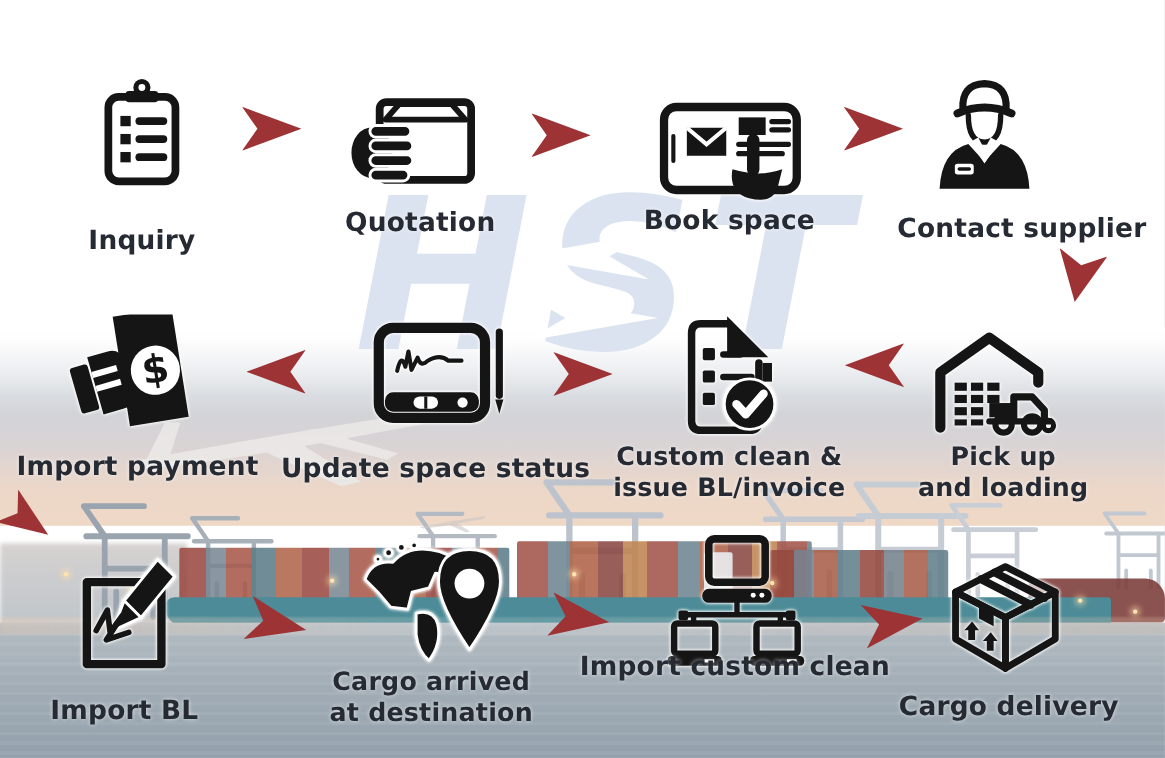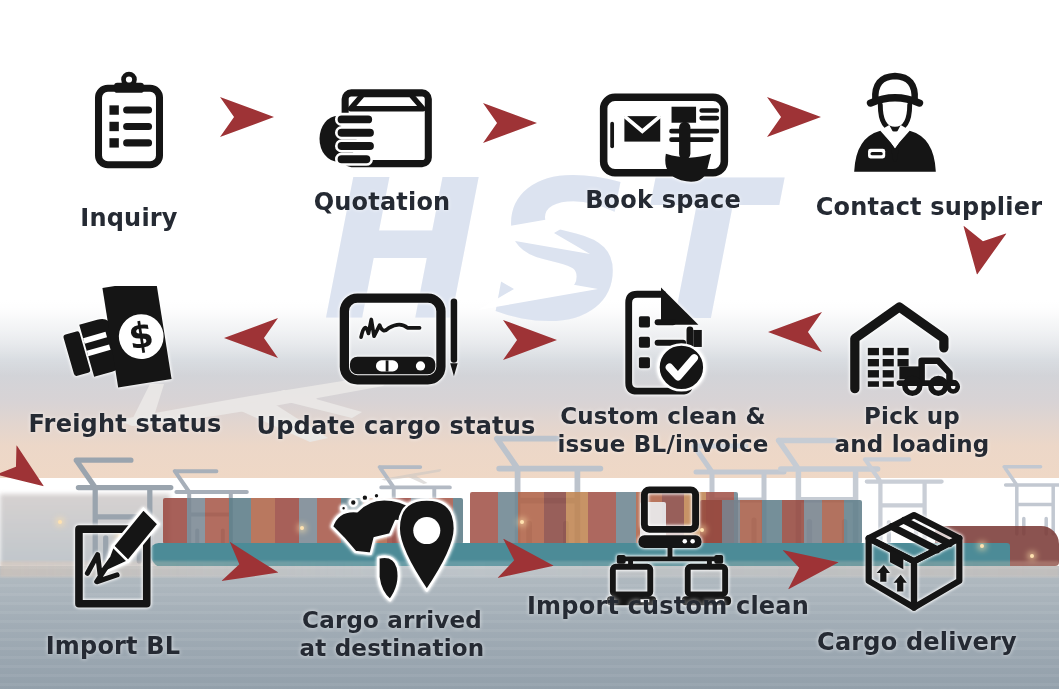--- a/index.html
+++ b/index.html
@@ -203,37 +203,37 @@
           <rect x="8" y="36" width="18" height="46" rx="3" fill="currentColor"></rect>
           <path d="M28,30 h20 q13,0 13,12 v34 q0,12 -13,12 h-20 z" fill="currentColor"></path>
           <rect x="28" y="45" width="25" height="6" fill="#ffffff"></rect>
           <rect x="28" y="59" width="25" height="6" fill="#ffffff"></rect>
           <rect x="56" y="2" width="58" height="108" fill="currentColor" transform="rotate(7 85 56)"></rect>
           <circle cx="89" cy="60" r="24" fill="#ffffff" transform="rotate(7 85 56)"></circle>
           <text x="89" y="72" transform="rotate(7 85 56)" font-family="DejaVu Sans" font-size="38" font-weight="bold" text-anchor="middle" fill="currentColor">$</text>
         </g>
       </svg>
     </div>
-    <div class="lbl" style="left:125px;top:410px">Freight status</div>
+    <div class="lbl" style="left:125px;top:410px">Import payment</div>
   </div>
 
   <div class="step">
     <div class="icon" style="left:336px;top:287px;width:130px;height:104px">
       <svg viewBox="0 0 138 112">
         <rect x="8" y="12" width="104" height="88" rx="14" fill="#ffffff" class="ic-stroke" stroke-width="10"></rect>
         <path class="ic-stroke" d="M26,54 q4,-18 8,-4 l3,-15 3,18 6,-12 q3,10 10,3 q12,-7 20,0 h13" stroke-width="4"></path>
         <rect x="14" y="75" width="92" height="19" rx="8" fill="currentColor"></rect>
         <rect x="42" y="79" width="24" height="12" rx="6" fill="#ffffff"></rect>
         <path d="M54,79 V91" stroke="currentColor" stroke-width="3"></path>
         <circle cx="90" cy="85" r="5" fill="#ffffff"></circle>
         <path class="ic-stroke" d="M126,16 V78" stroke-width="7"></path>
         <path d="M122,82 h8 l-4,14 z" fill="currentColor"></path>
       </svg>
     </div>
-    <div class="lbl" style="left:396px;top:412px">Update cargo status</div>
+    <div class="lbl" style="left:396px;top:412px">Update space status</div>
   </div>
 
   <div class="step">
     <div class="icon" style="left:610px;top:282px;width:102px;height:118px">
       <svg viewBox="0 0 120 138">
         <path class="ic-stroke" d="M62,14 H32 q-10,0 -10,10 V118 q0,10 10,10 h52 q10,0 10,-10 V56" stroke-width="8"></path>
         <path d="M60,6 L104,50 L60,50 Z" fill="currentColor"></path>
         <rect x="98" y="56" width="10" height="20" fill="currentColor"></rect>
         <rect x="34" y="40" width="13" height="13" rx="2" fill="currentColor"></rect>
         <path class="ic-stroke" d="M56,47 H74" stroke-width="7"></path>

